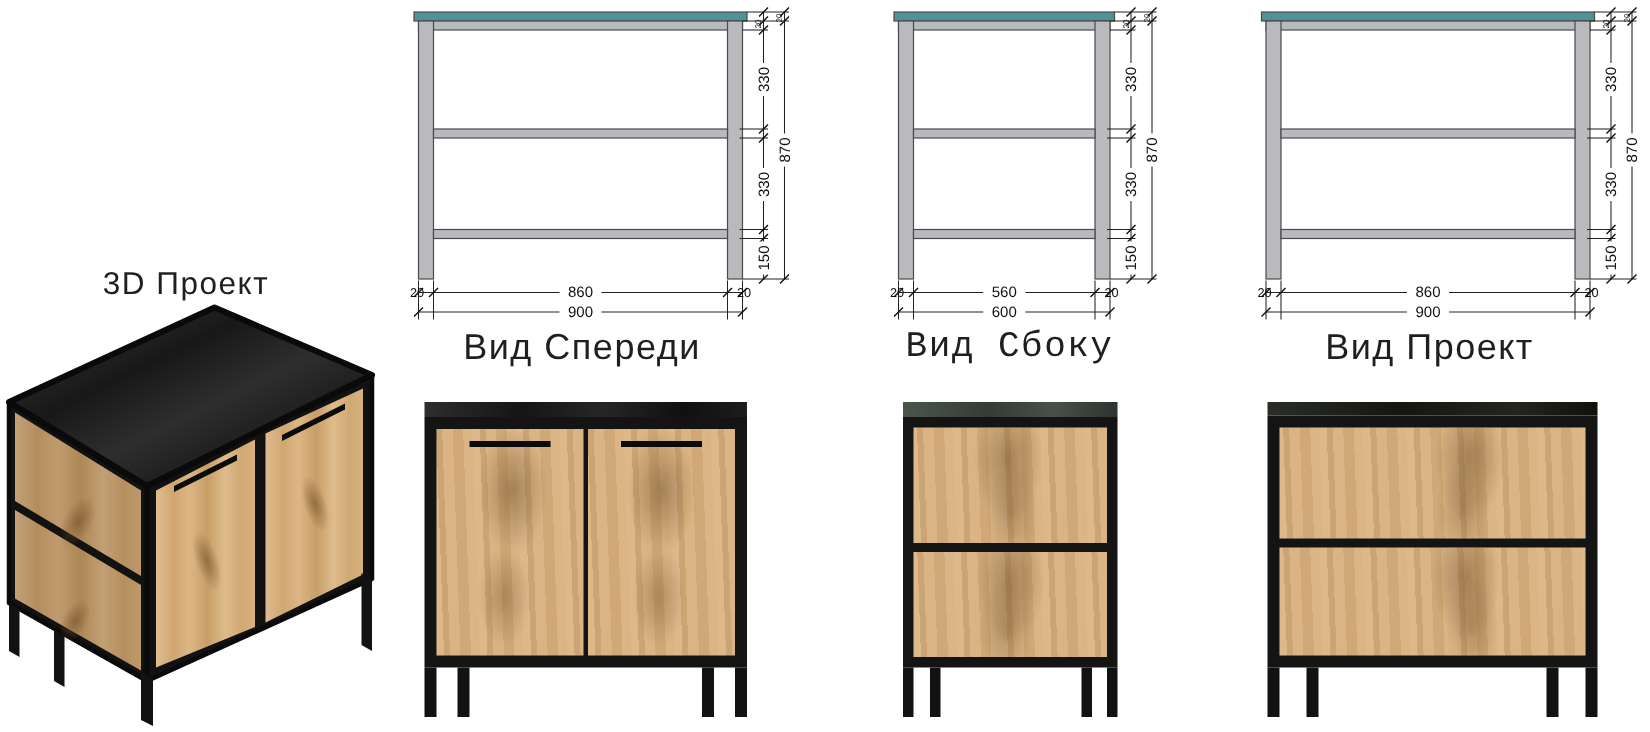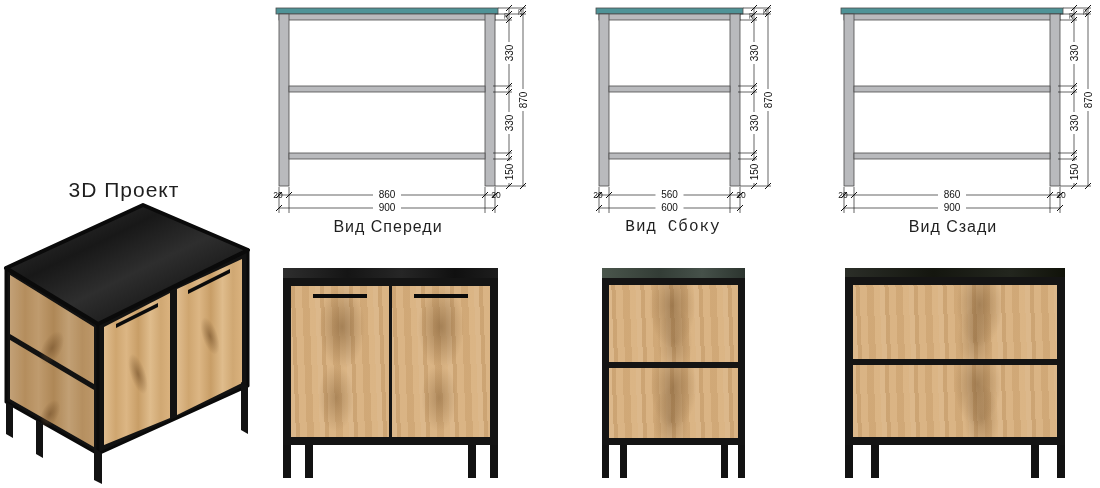--- a/index.html
+++ b/index.html
@@ -1,18 +1,18 @@
 <!DOCTYPE html>
 <html style="--tabletop-teal: #4f9397; --frame-gray: #b9babd; --wood: #d8b07e; --metal-black: #141414; --stone-top: #242424;"><head>
 <meta charset="utf-8">
 <style>
   html,body{margin:0;padding:0;background:#fff;}
   .sheet{position:relative;width:1100px;height:488px;background:#ffffff;overflow:hidden;
          font-family:"Liberation Sans", sans-serif;}
-  .view-label{position:absolute;top:218px;font-size:16px;letter-spacing:1px;color:#1f1f1f;
+  .view-label{position:absolute;top:218px;font-size:24px;letter-spacing:1px;color:#1f1f1f;
               text-align:center;font-family:"Liberation Sans", sans-serif;}
   .label3d{position:absolute;left:8px;top:166px;width:232px;font-size:21px;letter-spacing:1px;
            color:#1f1f1f;text-align:center;margin-top:12px;}
   .tech{position:absolute;top:0;}
   .tech svg{overflow:visible;font-family:"Liberation Sans", sans-serif;}
   .render{position:absolute;}
   .rtop{height:10px;background:linear-gradient(90deg,#2e2e2e,#151515 30%,#262626 55%,#101010 80%,#1d1d1d);}
   #rn-side .rtop{background:linear-gradient(90deg,#4a564c,#333d36 40%,#46514a 70%,#2c352f);}
   #rn-rear .rtop{background:linear-gradient(90deg,#2b2e28,#14160f 40%,#23261e 75%,#101209);}
   .rbody{position:relative;background:#141414;}
@@ -255,21 +255,21 @@
         <rect x="231" y="161" width="10" height="22" fill="#fff"></rect>
         <text x="239.5" y="172" font-size="10" fill="#111" text-anchor="middle" transform="rotate(-90 239.5 172)">150</text>
         <rect x="245" y="89" width="10" height="22" fill="#fff"></rect>
         <text x="253.5" y="100" font-size="10" fill="#111" text-anchor="middle" transform="rotate(-90 253.5 100)">870</text>
         <text x="234.5" y="16" font-size="5.5" fill="#111" text-anchor="middle" transform="rotate(-90 234.5 16)">20</text>
         <text x="248.5" y="12" font-size="5.5" fill="#111" text-anchor="middle" transform="rotate(-90 248.5 12)">20</text>
       </svg></div>
 
   <div class="view-label" style="left:273px;width:230px;">Вид Спереди</div>
   <div class="view-label" style="left:593px;width:160px;font-family:Liberation Mono, monospace;">Вид Сбоку</div>
-  <div class="view-label" style="left:838px;width:230px;">Вид Сзади</div>
+  <div class="view-label" style="left:838px;width:230px;">Вид Проект</div>
 
   <div class="render" id="rn-front" style="left:283px;top:268px;width:215px;">
     <div class="rtop"></div>
     <div class="rbody" style="height:167px;">
       <div class="door wood" style="left:8px;right:calc(50% + 1.5px);top:8px;bottom:8px;--kx:52%;--kx2:46%;">
         <div class="handle"></div>
       </div>
       <div class="door wood" style="right:8px;left:calc(50% + 1.5px);top:8px;bottom:8px;--kx:50%;--kx2:48%;">
         <div class="handle"></div>
       </div>

